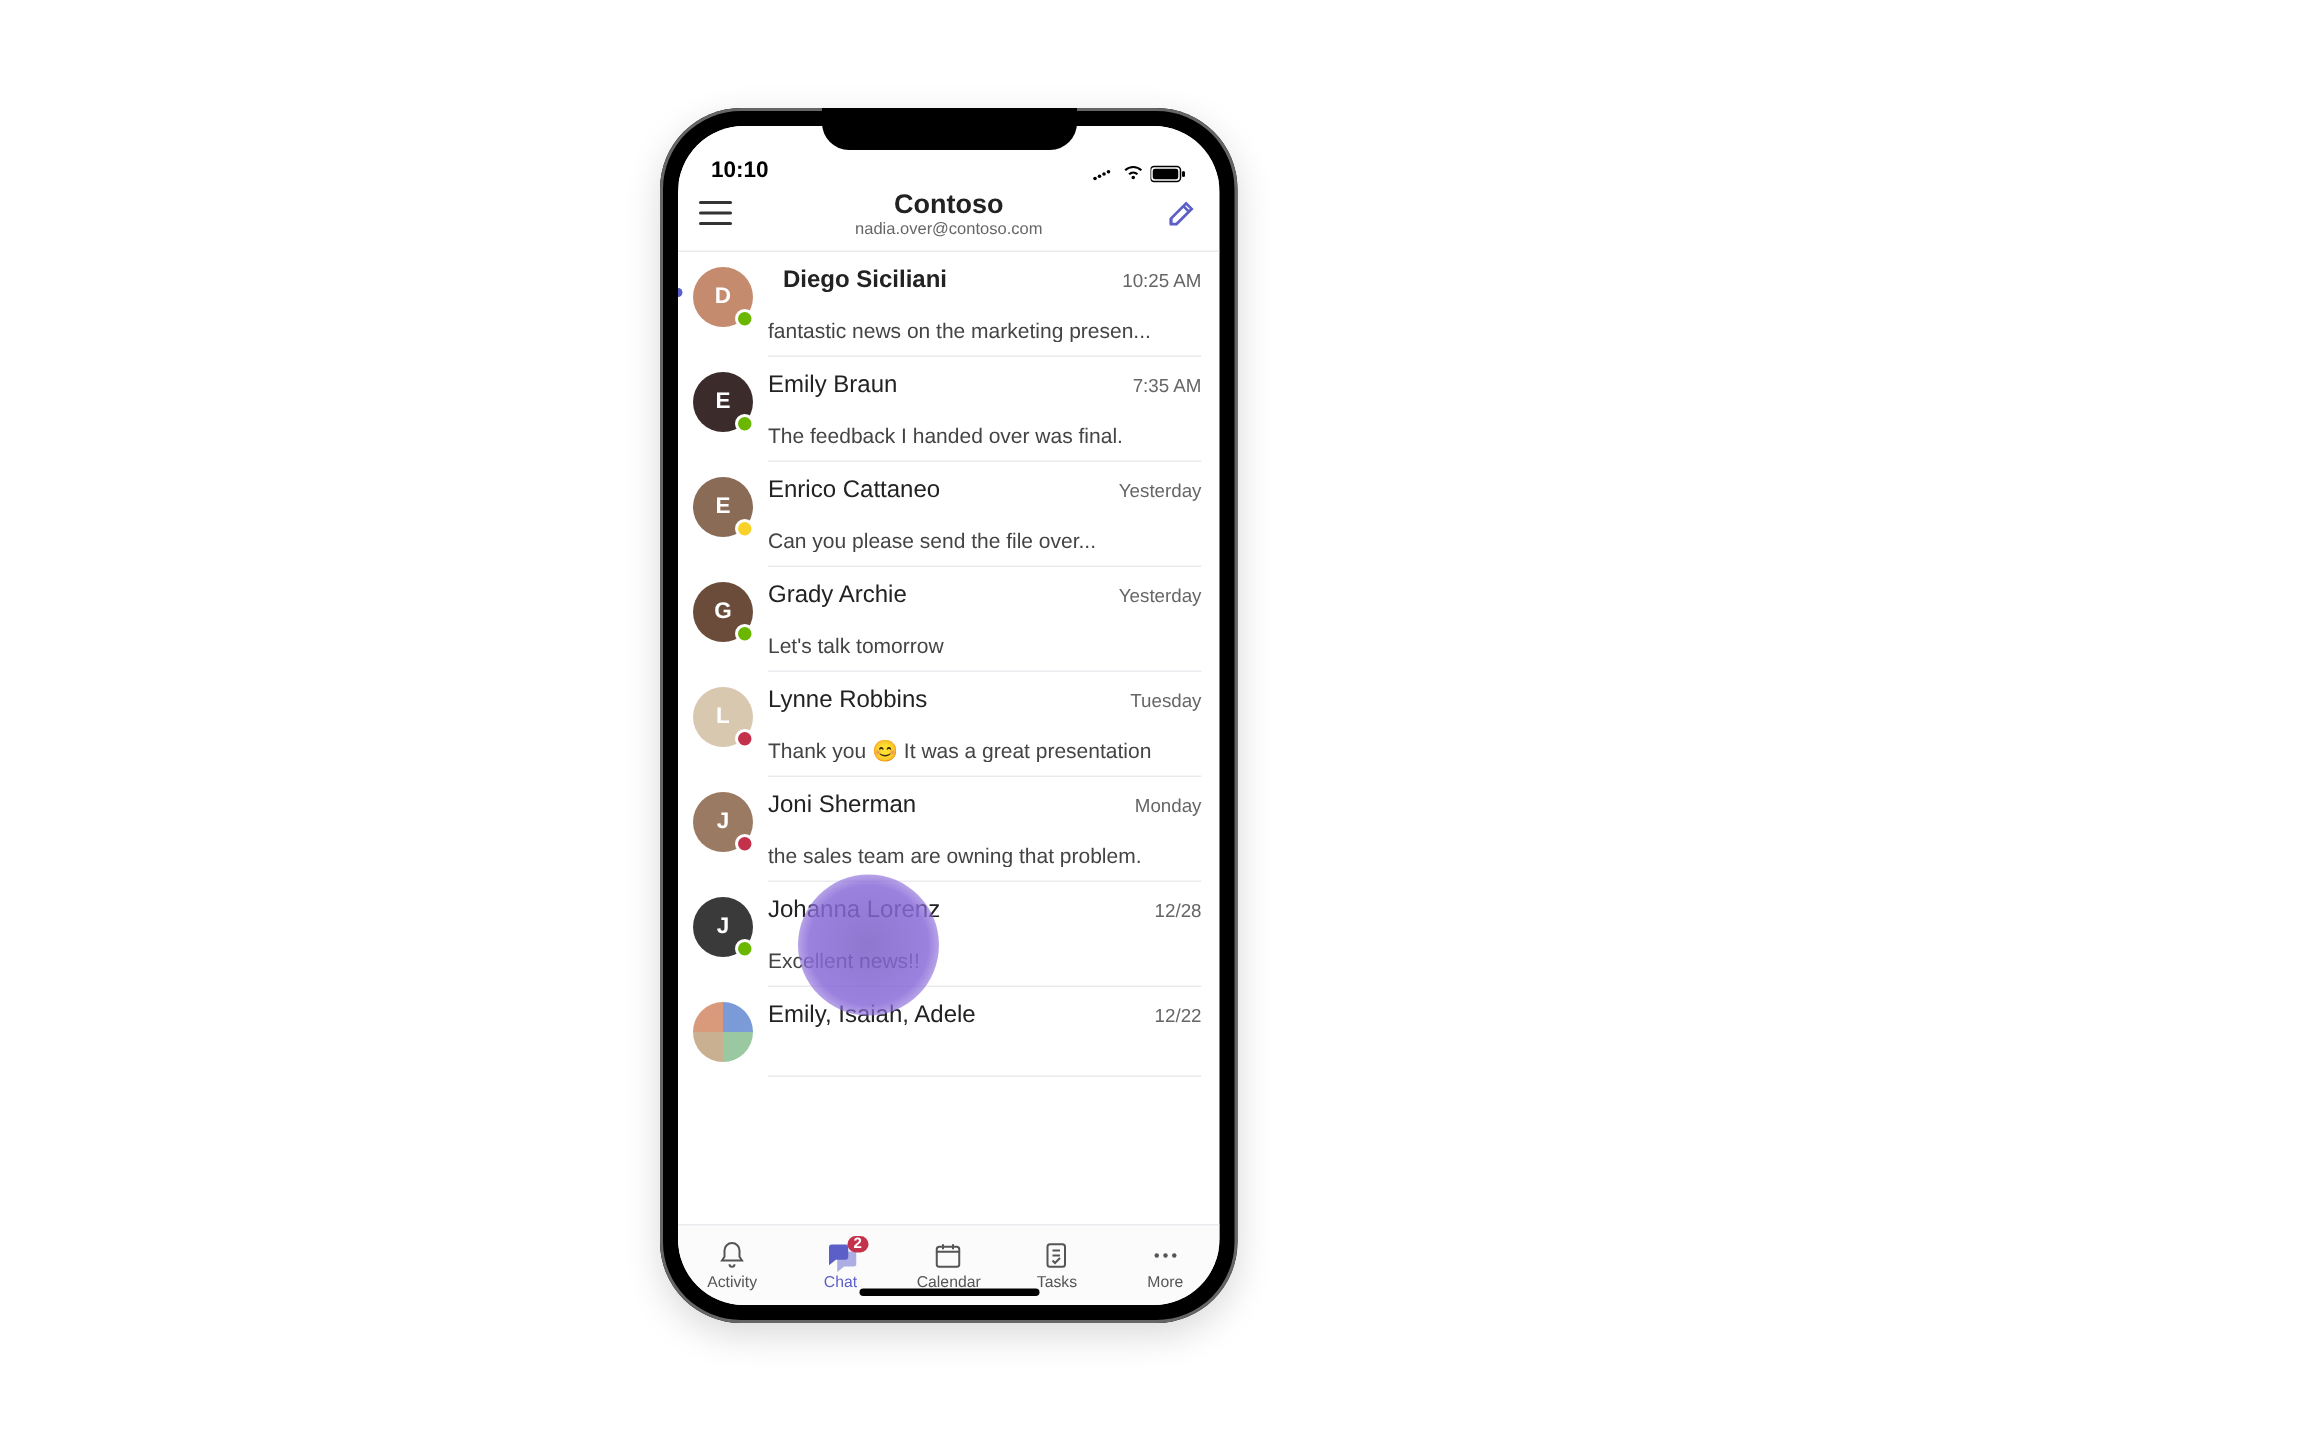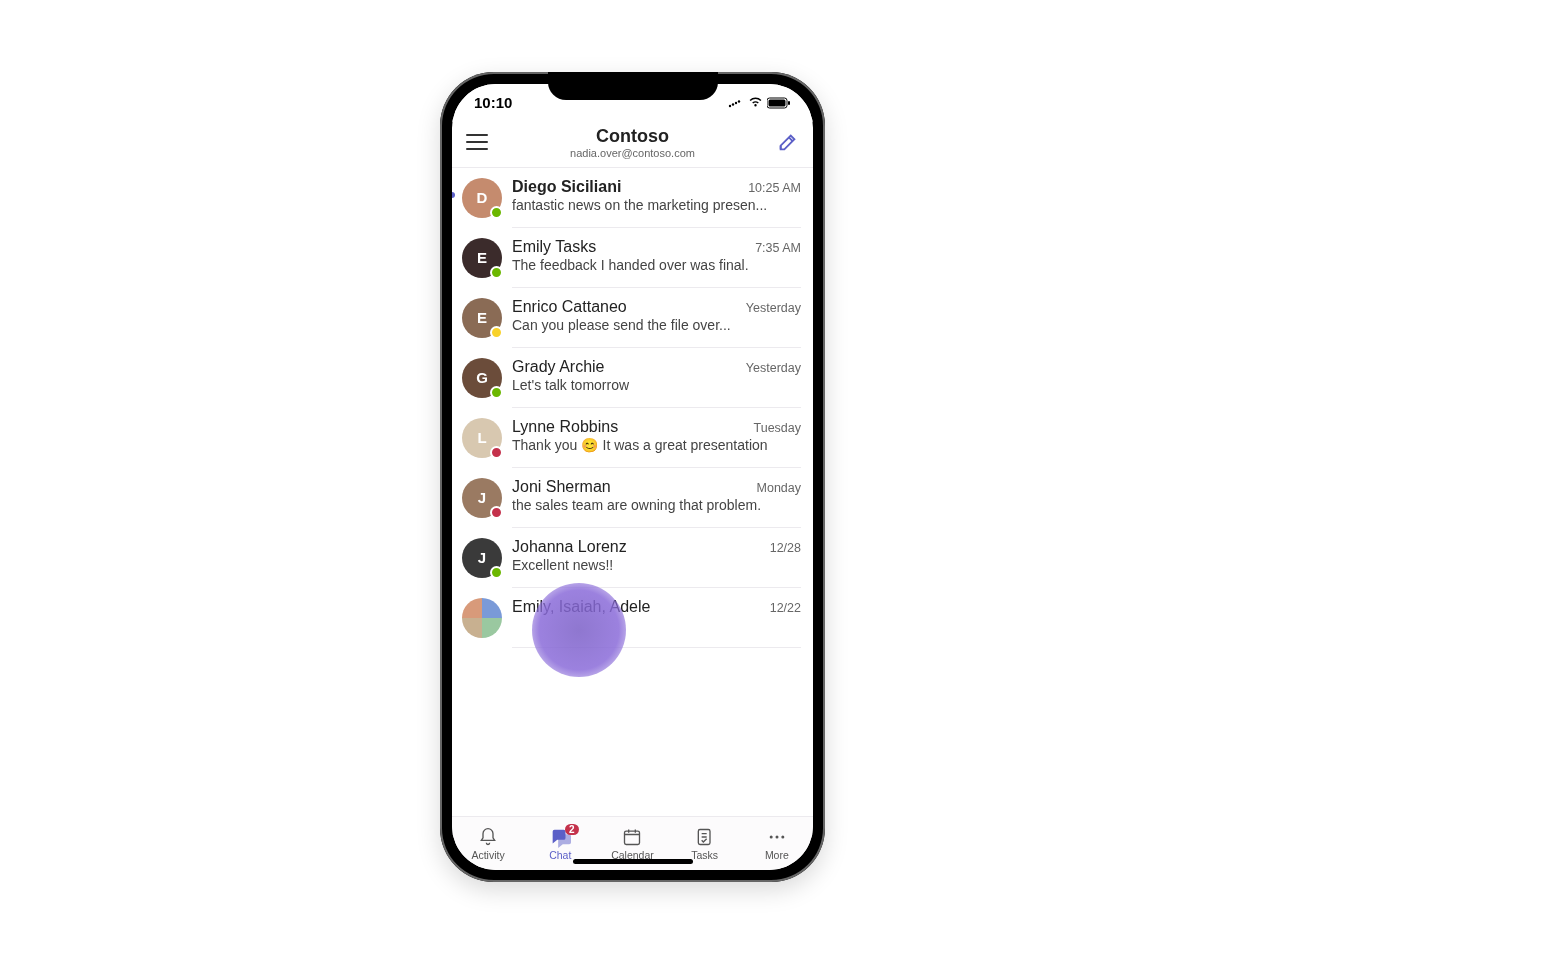--- a/index.html
+++ b/index.html
@@ -40,21 +40,21 @@
     width: 170px;
     height: 28px;
     background: #000;
     border-bottom-left-radius: 18px;
     border-bottom-right-radius: 18px;
     z-index: 30;
   }
   .status-bar {
     height: 38px;
     display: flex;
-    align-items: center;
+    align-items: flex-end;
     justify-content: space-between;
     padding: 0 22px 0 22px;
     background: #fff;
   }
   .status-time {
     font-size: 15px;
     font-weight: 600;
     color: #000;
   }
   .status-right { display: flex; align-items: center; gap: 4px; }
@@ -91,23 +91,23 @@
     position:absolute; bottom:-1px; right:-1px;
     width:13px; height:13px; border-radius:50%;
     border:2px solid #fff;
   }
   .presence.available { background:#6bb700; }
   .presence.away { background:#f8d22a; }
   .presence.dnd { background:#c4314b; }
   .chat-content { flex:1; min-width:0; }
   .row-top { display:flex; justify-content:space-between; align-items:baseline; gap:6px; }
   .chat-name { font-size:16px; color:#222; font-weight:500; white-space:nowrap; overflow:hidden; text-overflow:ellipsis; }
-  .chat-name.unread { font-weight:700; }
+  .chat-name.unread { font-weight:700;margin-left:10px; }
   .chat-time { font-size:12.5px; color:#666; white-space:nowrap; }
-  .chat-preview { font-size:14px; color:#444; margin-top:1px; white-space:nowrap; overflow:hidden; text-overflow:ellipsis; }
+  .chat-preview { font-size:14px; color:#444; margin-top:16px; white-space:nowrap; overflow:hidden; text-overflow:ellipsis; }
   .unread-dot {
     position:absolute; left:-3px; top:24px;
     width:6px; height:6px; border-radius:50%; background:#5b5fc7;
   }
   .divider-sub {
     position:absolute; bottom:0; left:60px; right:12px; height:1px; background:#eceaee;
   }
 
   .bottom-bar {
     height: 54px;
@@ -206,21 +206,21 @@
           </div>
           <div class="divider-sub"></div>
         </div>
         <div class="chat-row">
           <div class="avatar-wrap">
             <div class="avatar" style="background: rgb(59, 43, 43);">E</div>
             <div class="presence available"></div>
           </div>
           <div class="chat-content">
             <div class="row-top">
-              <div class="chat-name">Emily Tasks</div>
+              <div class="chat-name">Emily Braun</div>
               <div class="chat-time">7:35 AM</div>
             </div>
             <div class="chat-preview">The feedback I handed over was final.</div>
           </div>
           <div class="divider-sub"></div>
         </div>
         <div class="chat-row">
           <div class="avatar-wrap">
             <div class="avatar" style="background: rgb(138, 107, 85);">E</div>
             <div class="presence away"></div>

